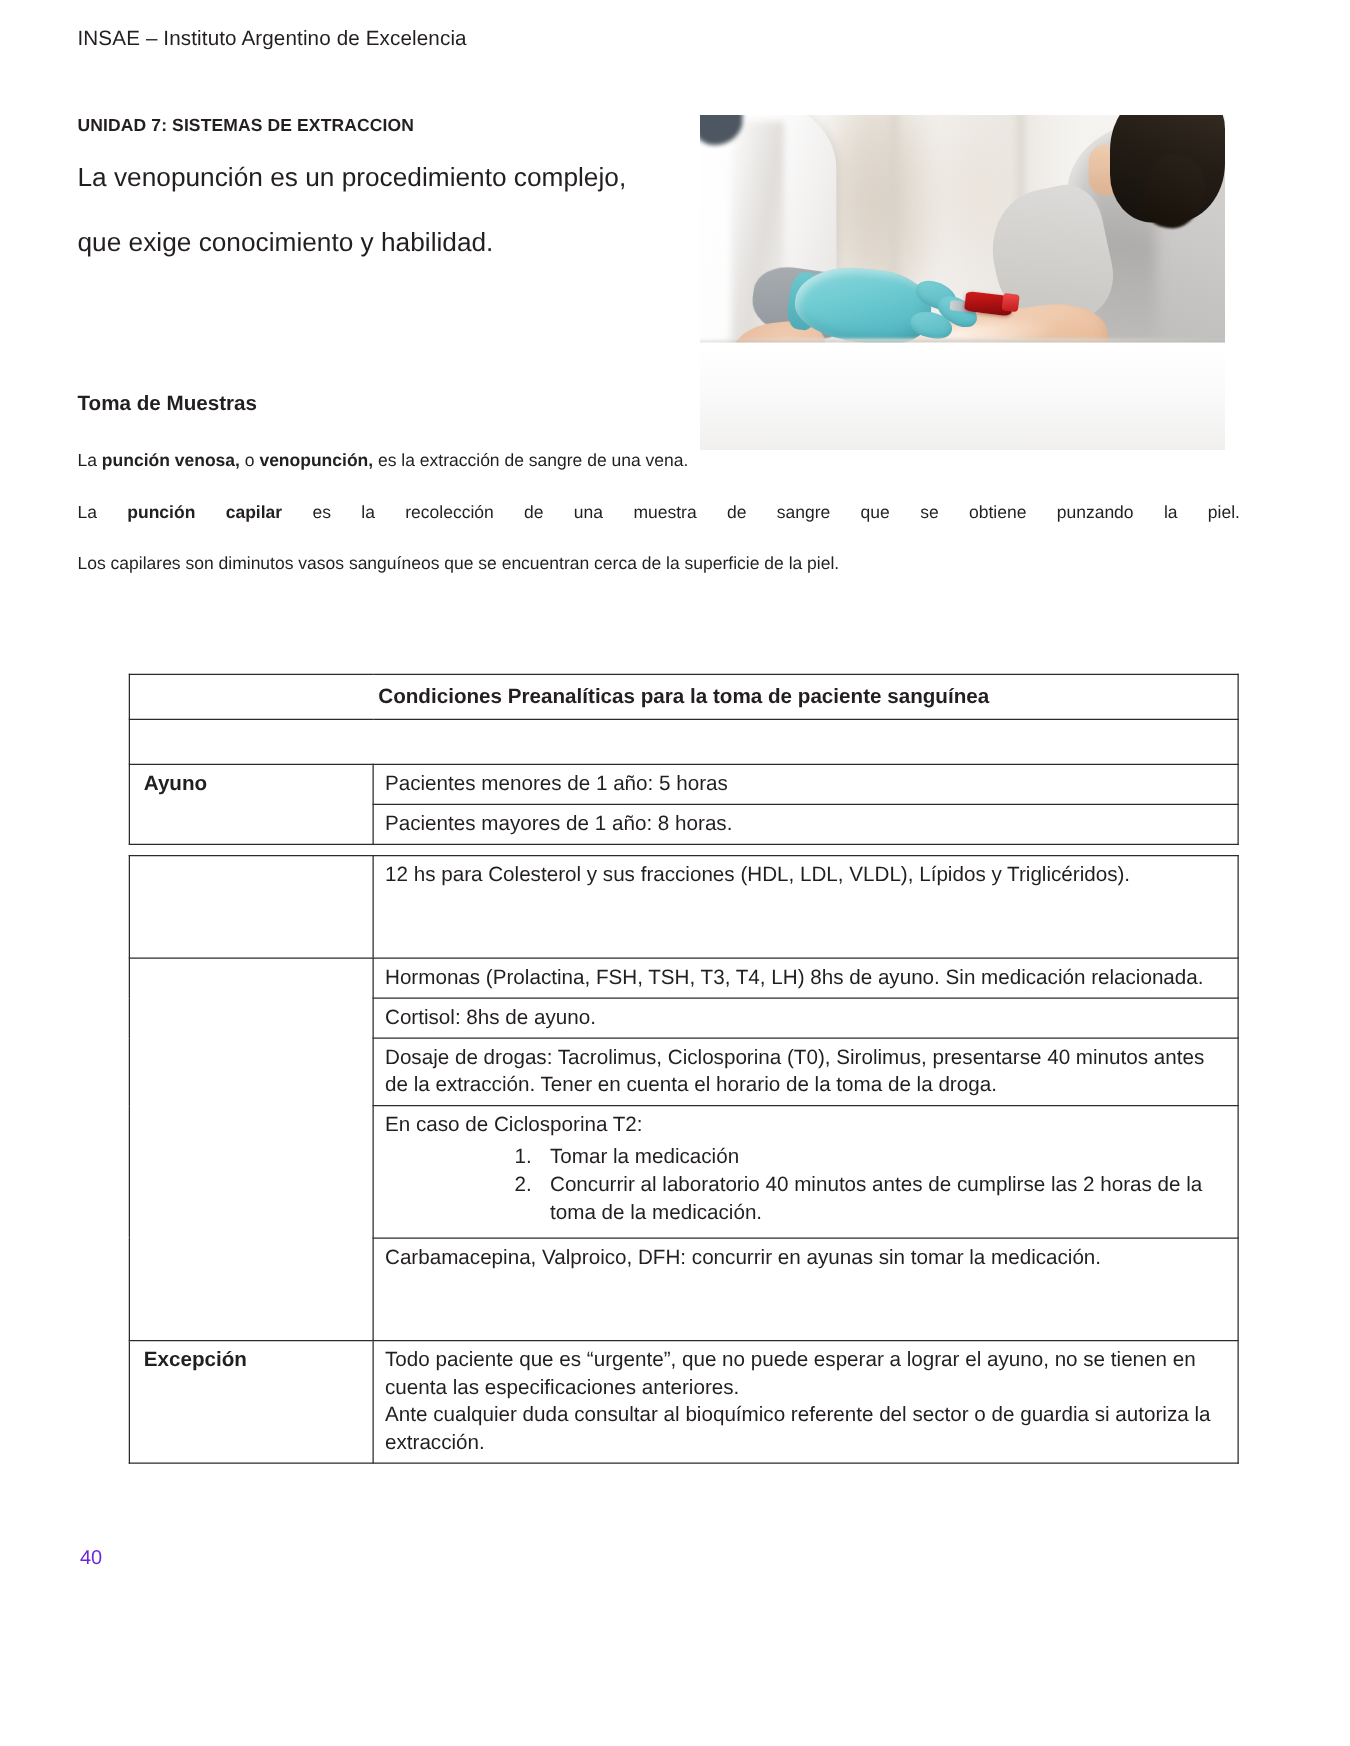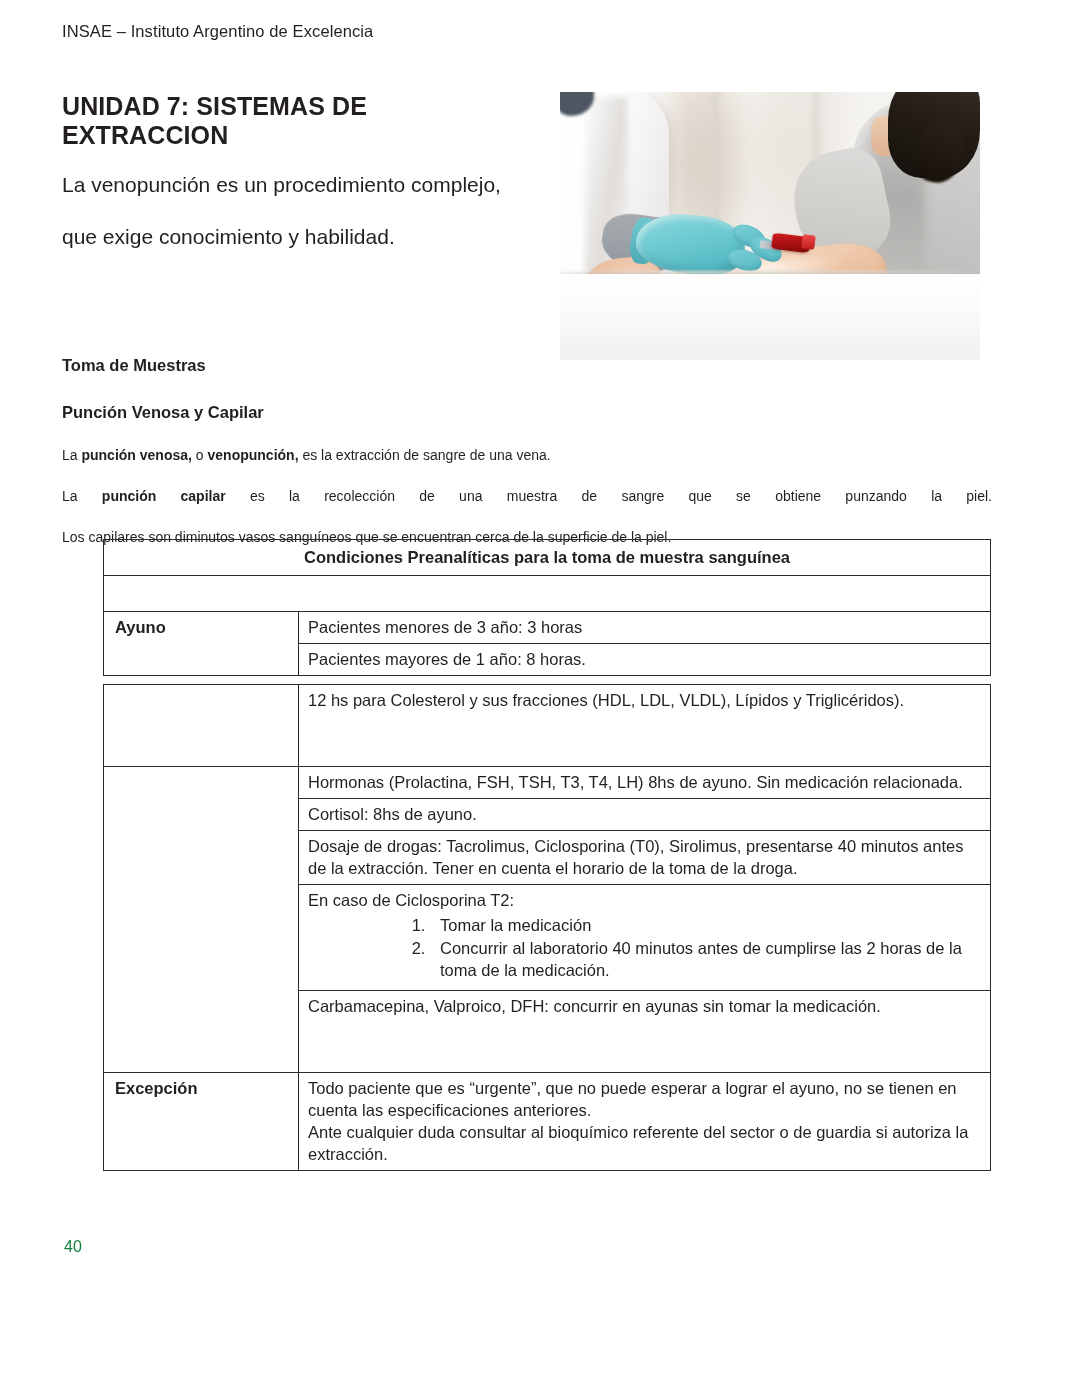--- a/index.html
+++ b/index.html
@@ -36,21 +36,21 @@
 
   
   .content {
     position: absolute;
     left: 62px;
     top: 92px;
     width: 930px;
   }
 
   .unit-title {
-    font-size: 25px;
+    font-size: 14px;
     font-weight: bold;
     letter-spacing: .1px;
     margin: 0 0 24px 0;
     width: 470px;
   }
   .lead-line {
     font-size: 21px;
     line-height: 1;
     margin: 0 0 31px 0;
     width: 470px;
@@ -383,21 +383,21 @@
   }
 
   .exc-line { margin: 0; }
 
   
   .page-number {
     position: absolute;
     left: 64px;
     top: 1238px;
     font-size: 16px;
-    color: #15803d;
+    color: #6d28d9;
   }
 </style>
 </head>
 <body>
 
 <div class="page">
 
   <div class="doc-header">INSAE – Instituto Argentino de Excelencia</div>
 
   <div class="photo">
@@ -449,48 +449,47 @@
     <h1 class="unit-title">UNIDAD 7: SISTEMAS DE EXTRACCION</h1>
 
     <p class="lead-line">La venopunción es un procedimiento complejo,</p>
 
     <p class="lead-line">que exige conocimiento y habilidad.</p>
 
     <div class="spacer-block"></div>
 
     <h2 class="sub-head">Toma de Muestras</h2>
 
-    <h2 class="sub-head tight">Punción Venosa y Capilar</h2>
 
     <p class="para">
       <span>La </span><b>punción venosa,</b><span> o </span><b>venopunción,</b><span> es la extracción de sangre de una vena.</span>
     </p>
 
     <p class="para justify">
       <span>La </span><b>punción capilar</b><span> es la recolección de una muestra de sangre que se obtiene punzando la piel.</span>
     </p>
 
     <p class="para">Los capilares son diminutos vasos sanguíneos que se encuentran cerca de la superficie de la piel.</p>
   </div>
 
   <table class="tbl" id="table-preanalitica">
     <colgroup>
       <col class="col-label">
       <col>
     </colgroup>
     <tbody>
       <tr>
-        <td class="title-cell" colspan="2">Condiciones Preanalíticas para la toma de muestra sanguínea</td>
+        <td class="title-cell" colspan="2">Condiciones Preanalíticas para la toma de paciente sanguínea</td>
       </tr>
       <tr class="blank-row">
         <td colspan="2"></td>
       </tr>
       <tr>
         <td class="label-cell" rowspan="2">Ayuno</td>
-        <td>Pacientes menores de 3 año: 3 horas</td>
+        <td>Pacientes menores de 1 año: 5 horas</td>
       </tr>
       <tr>
         <td>Pacientes mayores de 1 año: 8 horas.</td>
       </tr>
     </tbody>
   </table>
 
   <table class="tbl" id="table-detalle">
     <colgroup>
       <col class="col-label">

